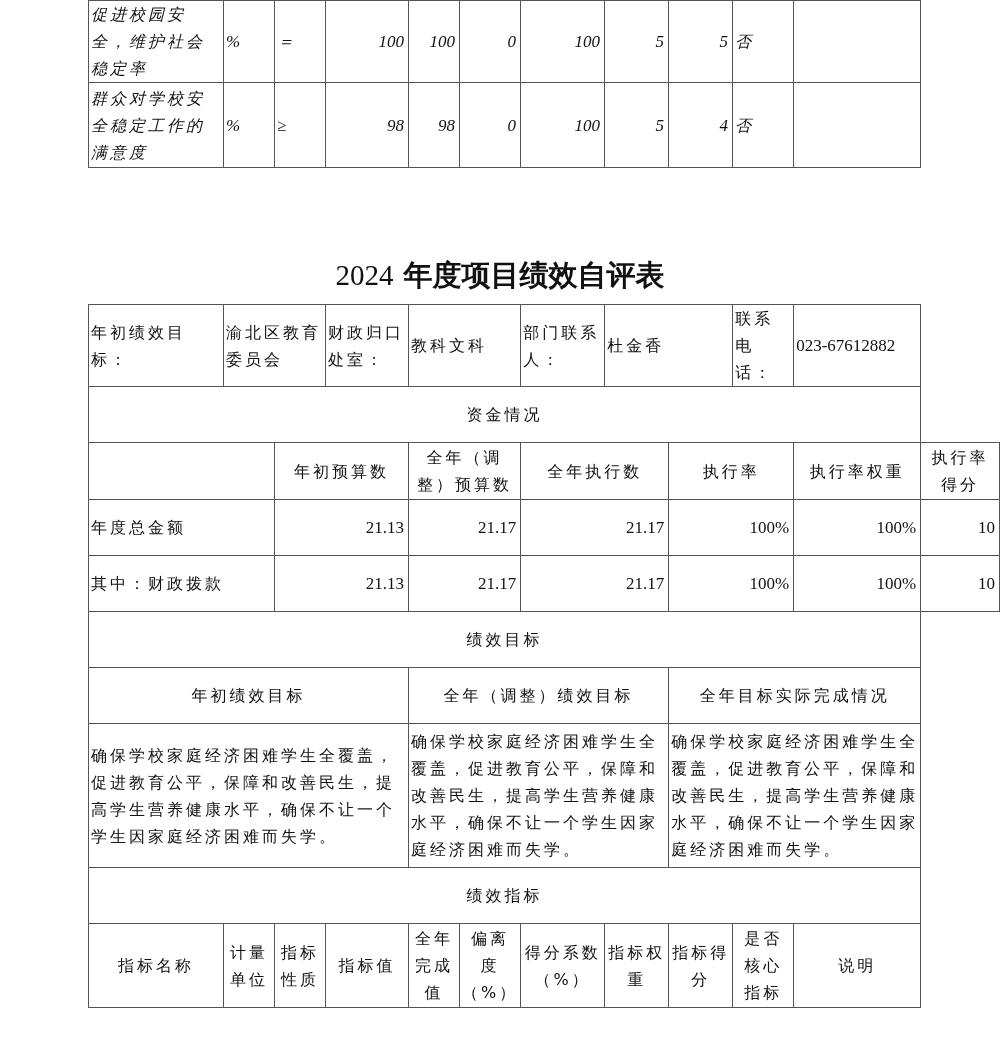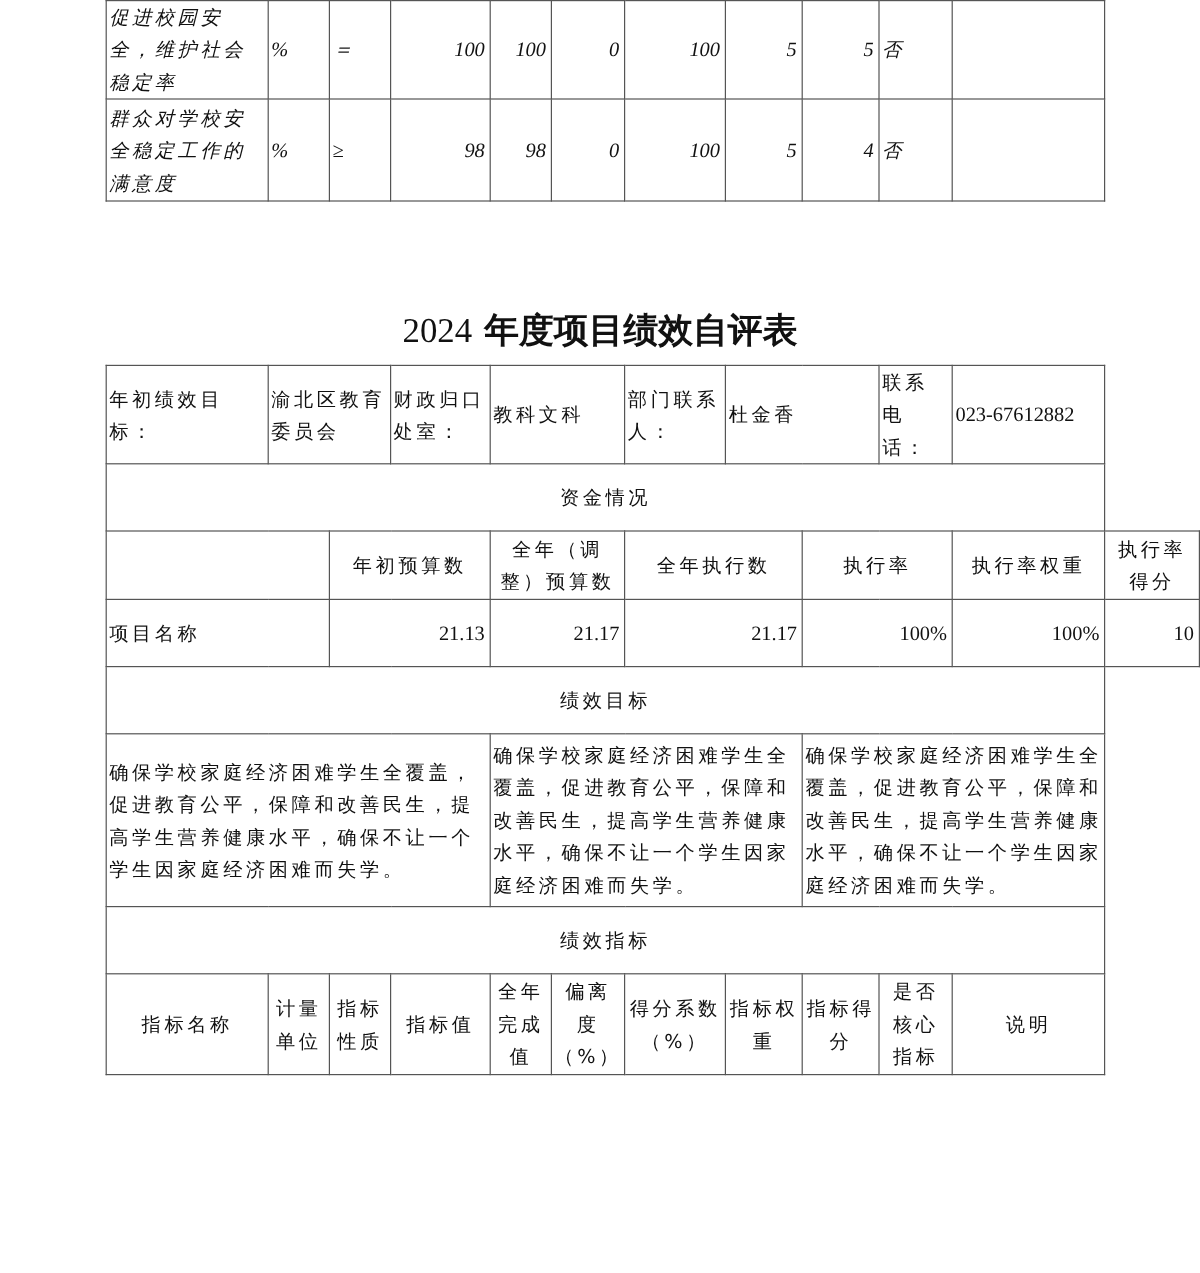--- a/index.html
+++ b/index.html
@@ -101,31 +101,45 @@
   <tr style="height:57px">
     <td colspan="2"></td>
     <td colspan="2" class="c">年初预算数</td>
     <td colspan="2" class="c">全年（调整）预算数</td>
     <td colspan="2" class="c">全年执行数</td>
     <td colspan="2" class="c">执行率</td>
     <td class="c">执行率权重</td>
     <td class="c">执行率得分</td>
   </tr>
   <tr style="height:56px">
-    <td colspan="2">项目名称</td>
+    <td colspan="2">年度总金额</td>
+    <td colspan="2" class="num">21.13</td>
+    <td colspan="2" class="num">21.17</td>
+    <td colspan="2" class="num">21.17</td>
+    <td colspan="2" class="num">100%</td>
+    <td class="num">100%</td>
+    <td class="num">10</td>
+  </tr>
+  <tr style="height:56px">
+    <td colspan="2">其中：财政拨款</td>
     <td colspan="2" class="num">21.13</td>
     <td colspan="2" class="num">21.17</td>
     <td colspan="2" class="num">21.17</td>
     <td colspan="2" class="num">100%</td>
     <td class="num">100%</td>
     <td class="num">10</td>
   </tr>
 
   <tr style="height:56px">
     <td colspan="11" class="c">绩效目标</td>
+  </tr>
+  <tr style="height:56px">
+    <td colspan="4" class="c">年初绩效目标</td>
+    <td colspan="4" class="c">全年（调整）绩效目标</td>
+    <td colspan="3" class="c">全年目标实际完成情况</td>
   </tr>
   <tr style="height:144px">
     <td colspan="4" class="para">确保学校家庭经济困难学生全覆盖，促进教育公平，保障和改善民生，提高学生营养健康水平，确保不让一个学生因家庭经济困难而失学。</td>
     <td colspan="4" class="para">确保学校家庭经济困难学生全覆盖，促进教育公平，保障和改善民生，提高学生营养健康水平，确保不让一个学生因家庭经济困难而失学。</td>
     <td colspan="3" class="para">确保学校家庭经济困难学生全覆盖，促进教育公平，保障和改善民生，提高学生营养健康水平，确保不让一个学生因家庭经济困难而失学。</td>
   </tr>
 
   <tr style="height:56px">
     <td colspan="11" class="c">绩效指标</td>
   </tr>

